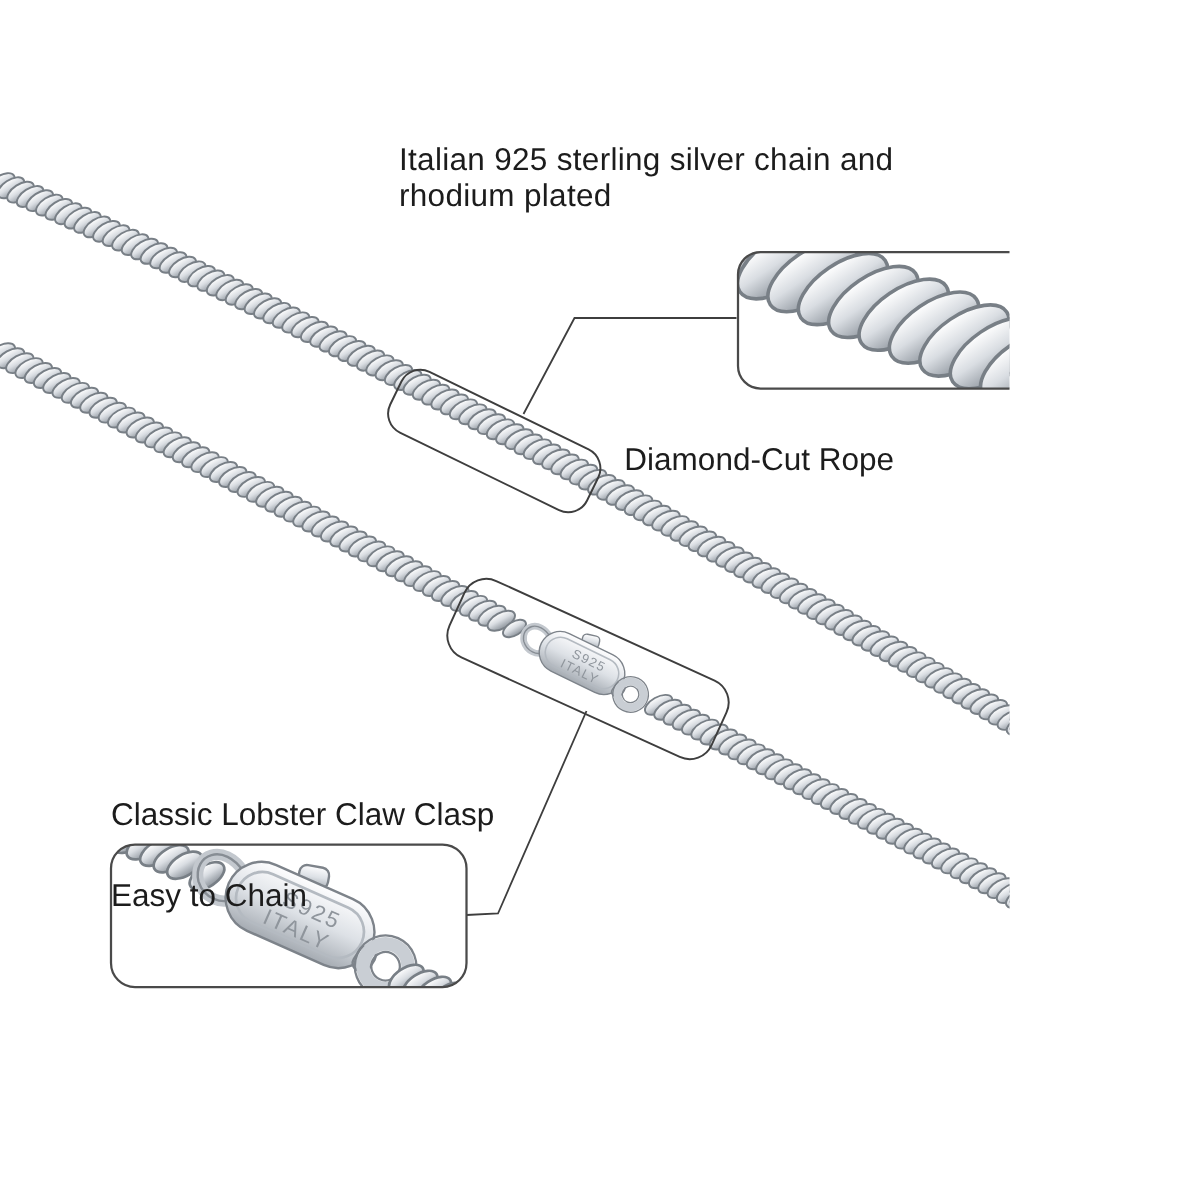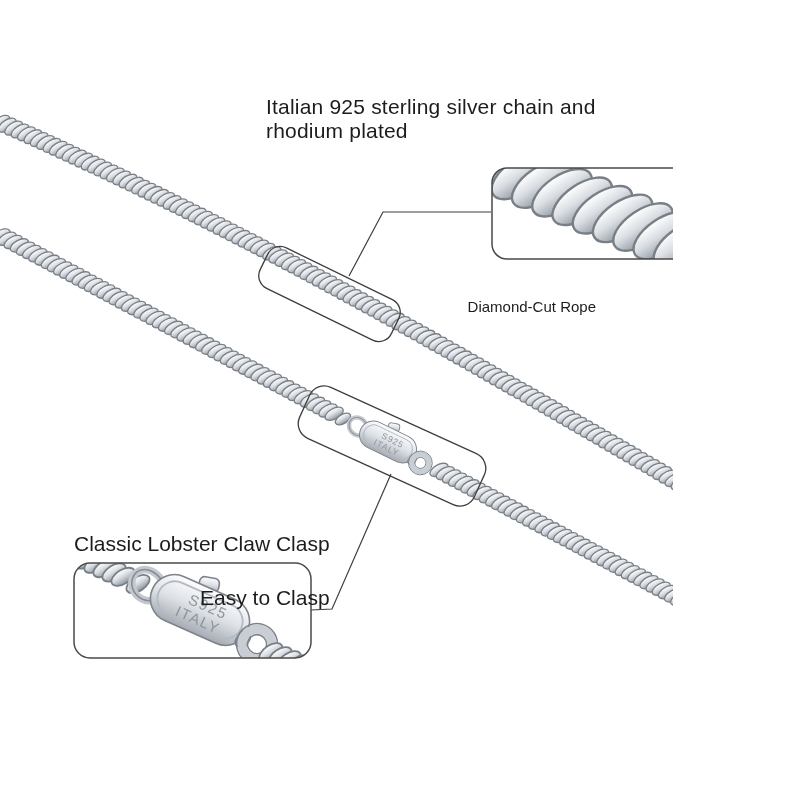--- a/index.html
+++ b/index.html
@@ -3,22 +3,22 @@
 <meta charset="utf-8">
 <style>
   html,body{margin:0;padding:0;background:#ffffff;}
   .stage{
     position:relative;width:673px;height:800px;background:#ffffff;overflow:hidden;
     font-family:"Liberation Sans", sans-serif;color:#1c1c1c;
   }
   .stage svg{position:absolute;left:0;top:0;}
   .txt{position:absolute;white-space:pre-line;}
   .title-txt{left:266px;top:95px;font-size:21px;letter-spacing:0.2px;}
-  .chain-label{right:77px;top:269px;font-size:15px;line-height:25px;text-align:right;}
-  .clasp-label{left:74px;top:503px;font-size:21px;line-height:27px;text-align:right;}
+  .chain-label{right:77px;top:269px;font-size:21px;line-height:25px;text-align:right;}
+  .clasp-label{left:74px;top:503px;font-size:21px;line-height:27px;text-align:left;}
 
   
   .rope ellipse{fill:url(#linkGrad);stroke:#787f86;}
   .metal{fill:url(#bodyGrad);stroke:#7d838a;stroke-width:1.6;}
   .engrave{fill:none;stroke:#b4bac1;stroke-width:1.8;}
   .claw-base{fill:none;stroke:#c3c8ce;stroke-width:7.5;}
   .claw-line{fill:none;stroke:#878d94;stroke-width:1.6;}
   .ring-tube{fill:none;stroke:#c9ced4;stroke-width:9;}
   .ring-edge{fill:none;stroke:#7d838a;stroke-width:1.5;}
   .stamp{font-family:"Liberation Sans",sans-serif;font-size:15px;fill:#8f959c;letter-spacing:1.5px;text-anchor:middle;}
@@ -378,15 +378,15 @@
   </svg>
 
   <div class="txt title-txt">Italian 925 sterling silver chain and rhodium plated</div>
 
   <div class="txt chain-label">
     <div>Diamond-Cut Rope</div>
   </div>
 
   <div class="txt clasp-label">
     <div>Classic Lobster Claw Clasp</div>
-    <div>Easy to Clasp</div>
+    <div>Easy to Chain</div>
   </div>
 </div>
 
 </body></html>

